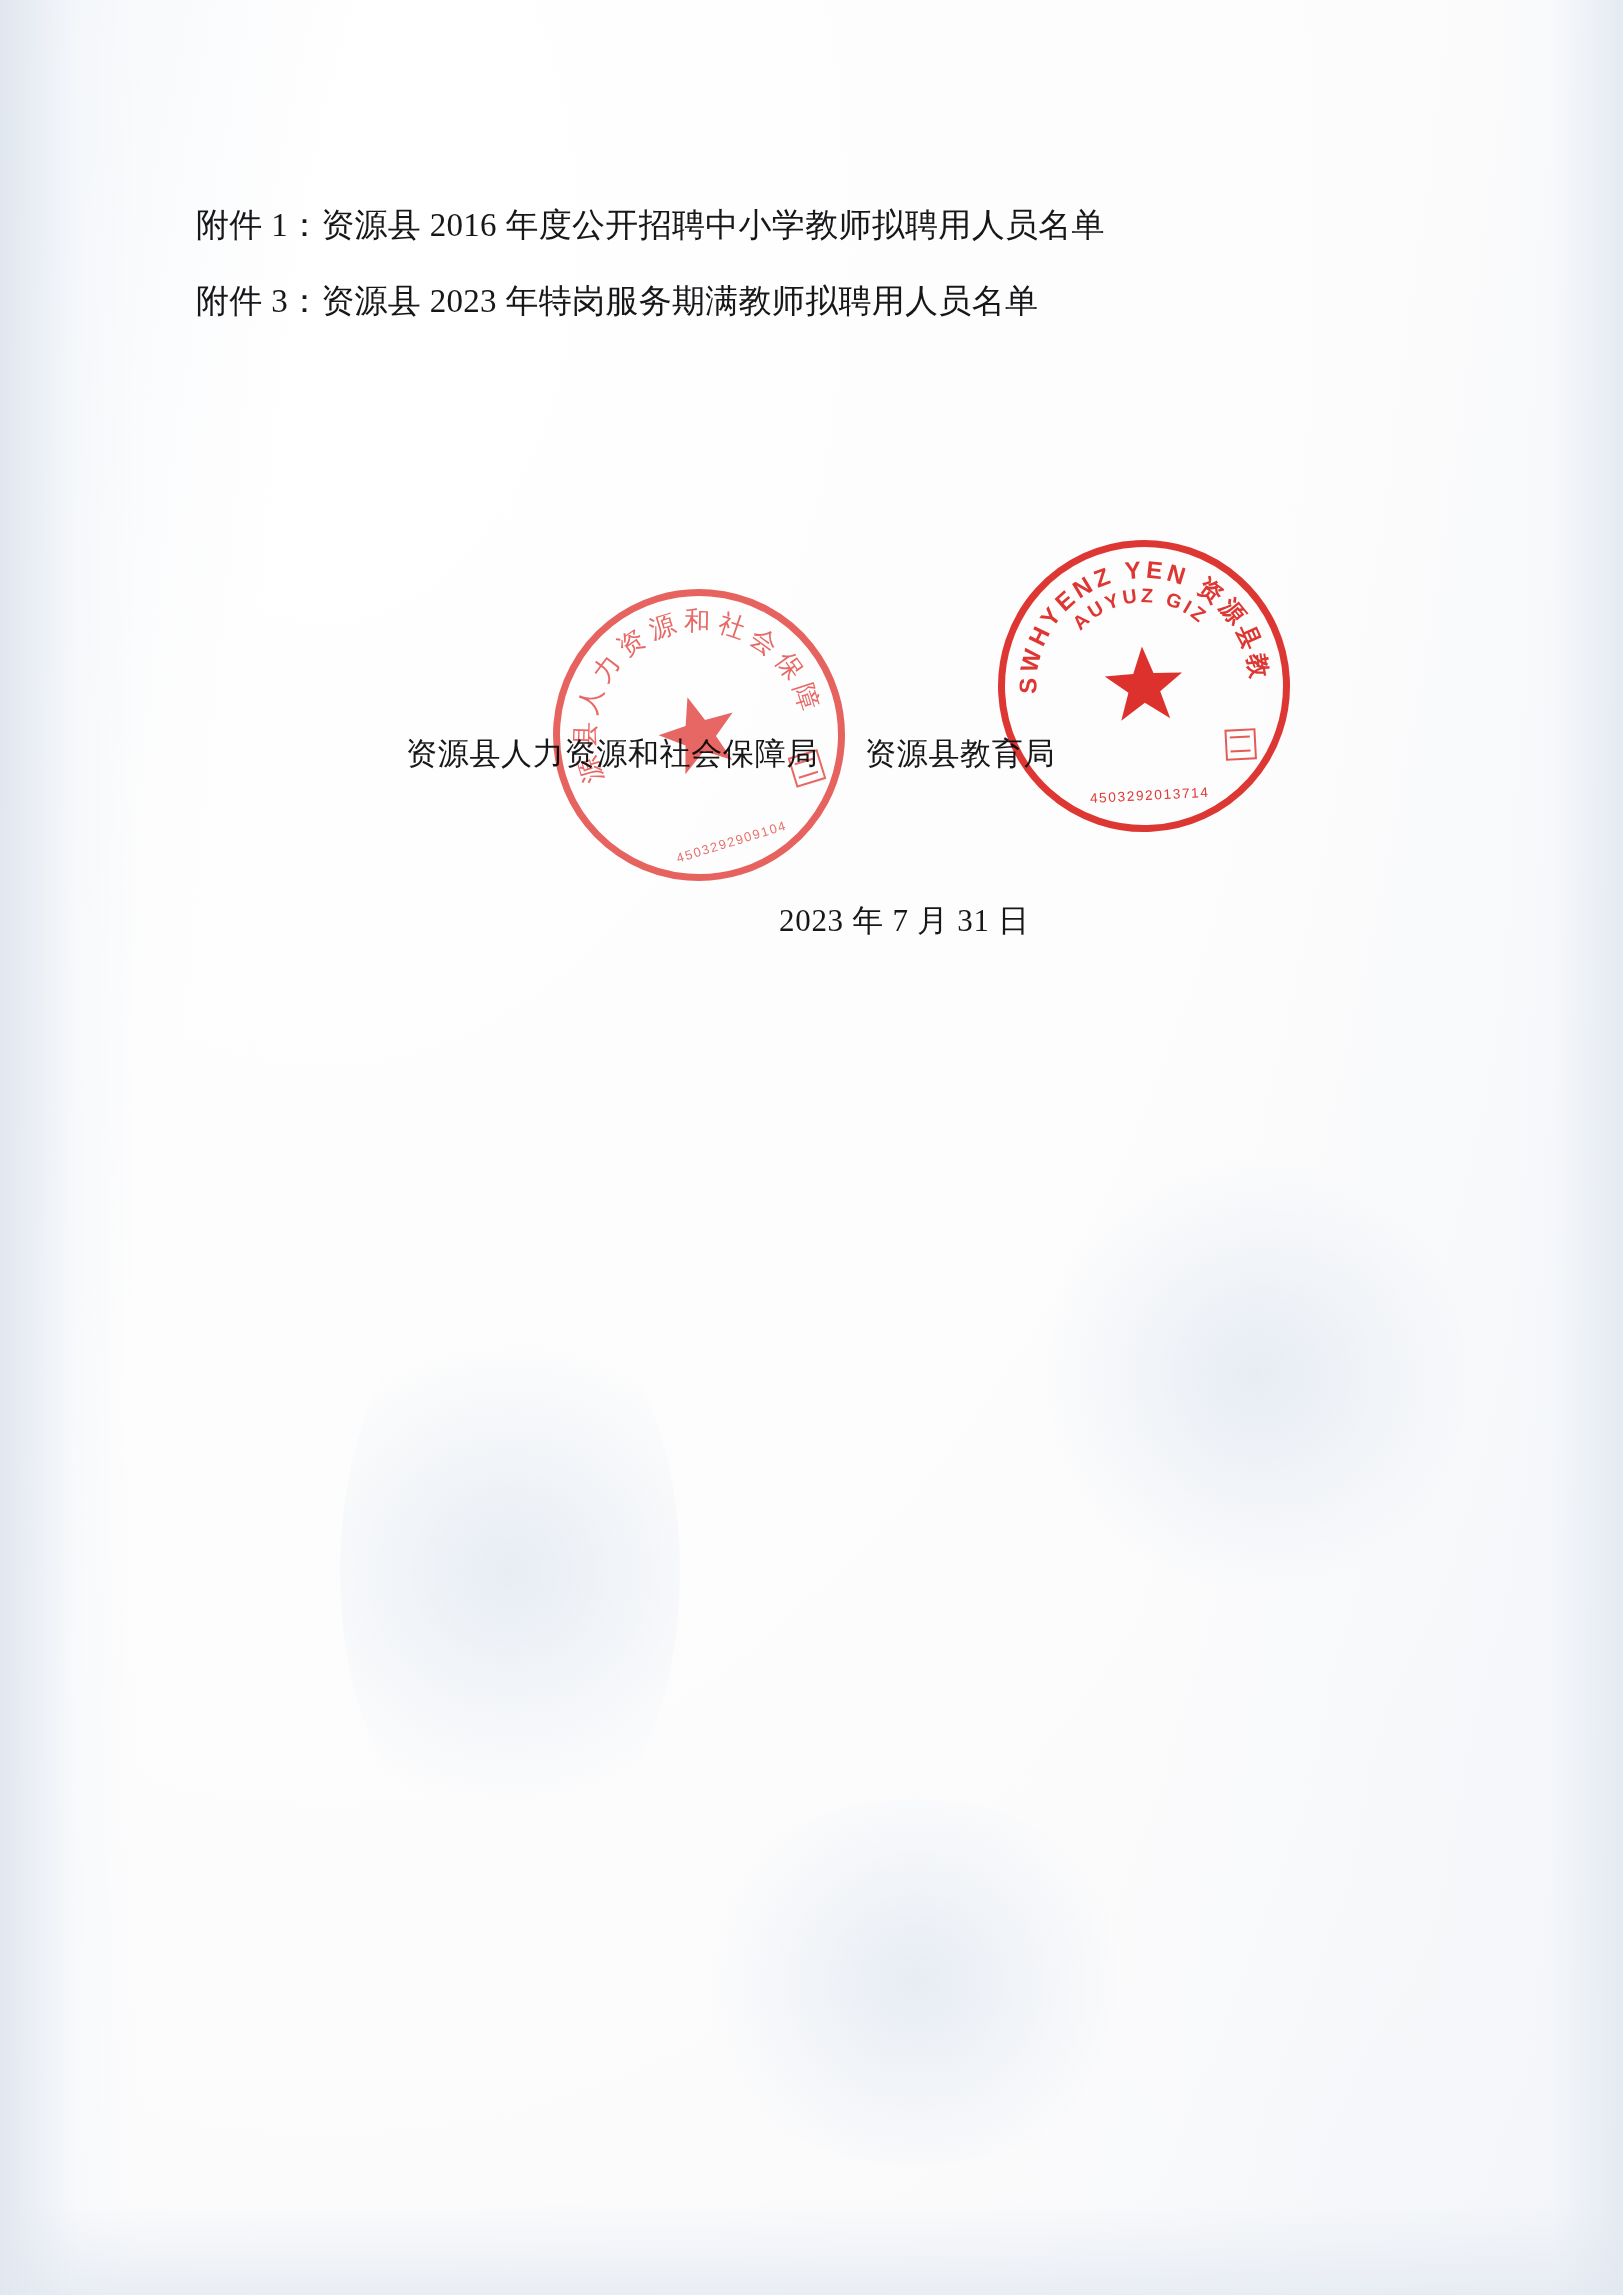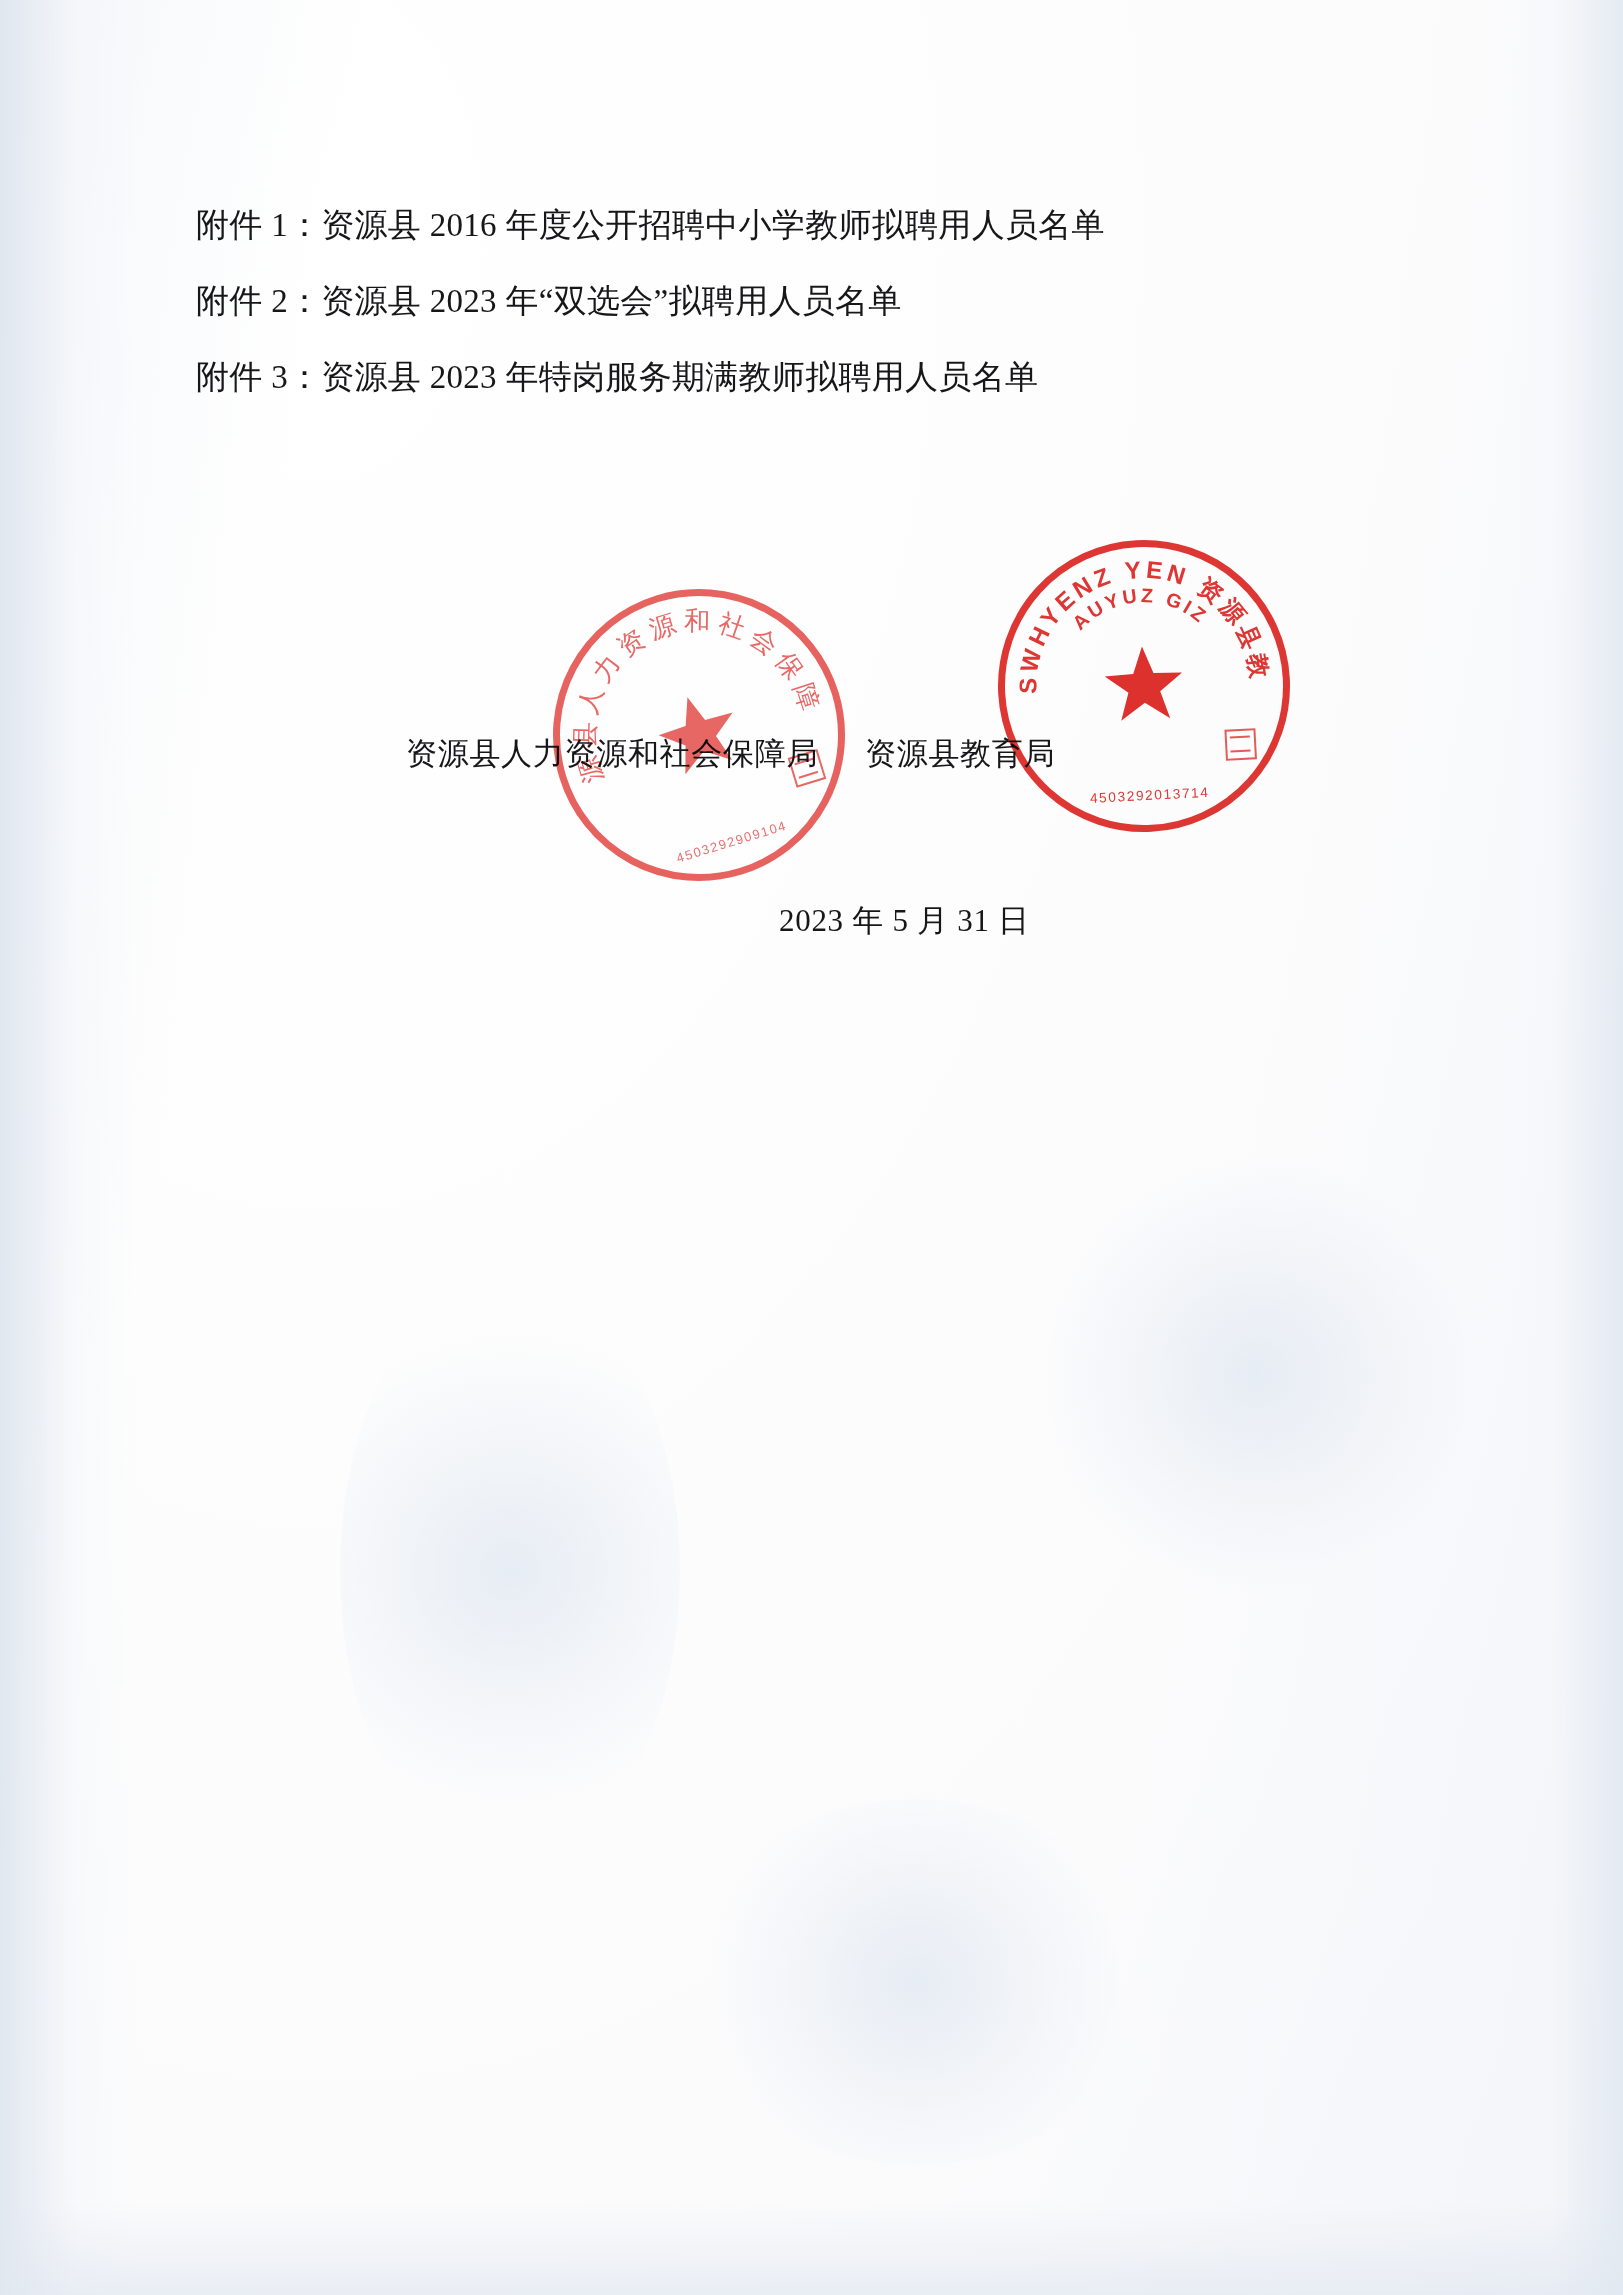--- a/index.html
+++ b/index.html
@@ -184,31 +184,30 @@
   <div class="scan-edge-left"></div>
   <div class="scan-edge-right"></div>
   <div class="scan-edge-bottom"></div>
 
   <div class="smudge" style="left:340px; top:1276px; width:340px; height:589px;"></div>
   <div class="smudge" style="left:1047px; top:1145px; width:419px; height:458px;"></div>
   <div class="smudge" style="left:687px; top:1799px; width:458px; height:366px;"></div>
 
   <div class="content">
     <div class="attachment-line">附件 1：资源县 2016 年度公开招聘中小学教师拟聘用人员名单</div>
-    <div class="attachment-line">附件 2：资源县 2023 年“双选会”拟聘用人员名单</div>
     <div class="attachment-line">附件 3：资源县 2023 年特岗服务期满教师拟聘用人员名单</div>
   </div>
 
   <div class="signature-row">
     <span>资源县人力资源和社会保障局</span>
     <span class="sig-gap"></span>
     <span>资源县教育局</span>
   </div>
 
-  <div class="date-line">2023 年 5 月 31  日</div>
+  <div class="date-line">2023 年 7 月 31  日</div>
 
   <div class="seal seal-left">
     <svg class="seal-ring-text" viewBox="0 0 425 425" xmlns="http://www.w3.org/2000/svg">
       <defs>
         <path id="arcLeft" d="M 52 212 A 160 160 0 1 1 373 212" fill="none"></path>
       </defs>
       <text font-size="40" letter-spacing="10">
         <textPath href="#arcLeft" startOffset="50%" text-anchor="middle">资源县人力资源和社会保障局</textPath>
       </text>
     </svg>

